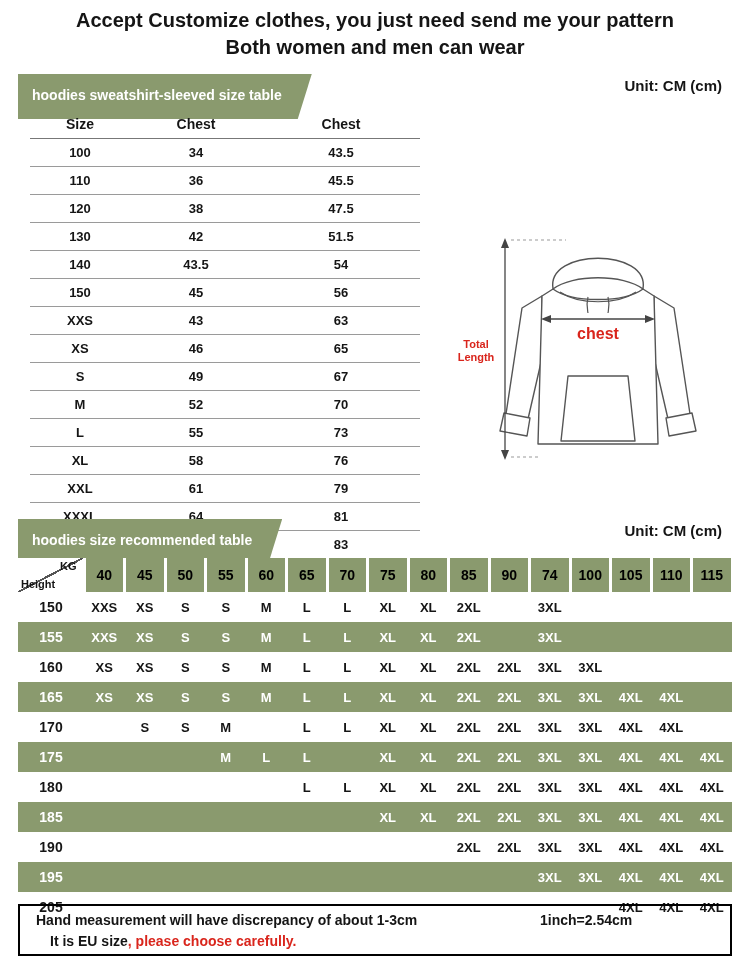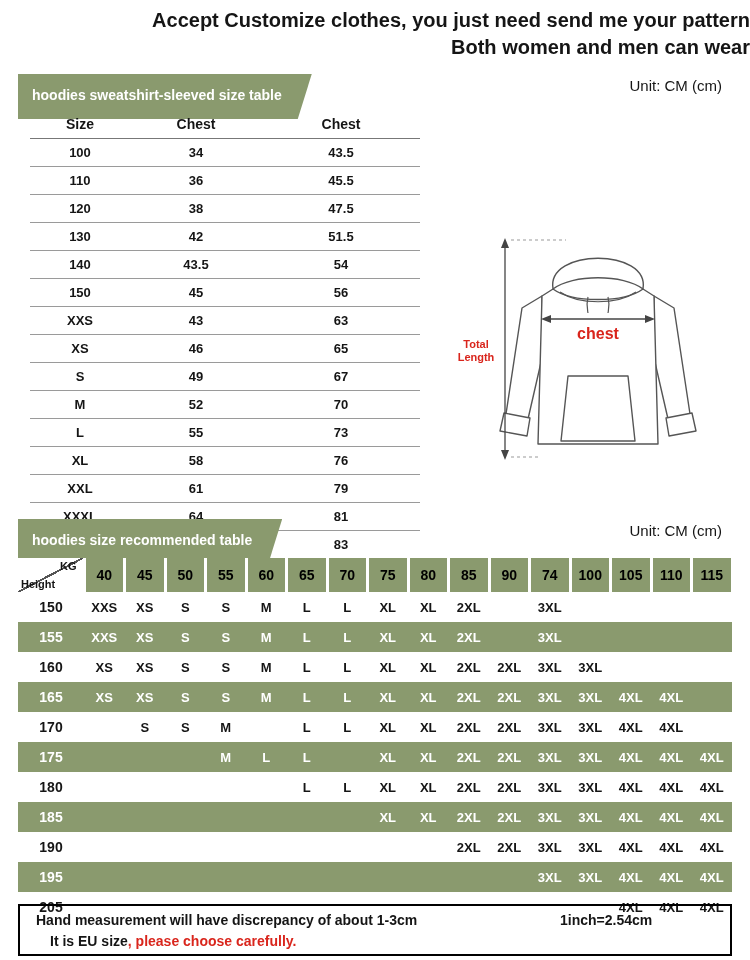--- a/index.html
+++ b/index.html
@@ -1,27 +1,27 @@
 <!DOCTYPE html>
 <html style="--olive: #8a9a6e; --red: #d9251c;"><head>
 <meta charset="utf-8">
 <style>
   html,body { margin:0; padding:0; background:#fff; }
   .page { position:relative; width:750px; height:960px; background:#fff; overflow:hidden;
           font-family:"Liberation Sans","DejaVu Sans",sans-serif; color:#151515; }
 
-  .title { position:absolute; top:7px; left:0; width:100%; text-align:right;
+  .title { position:absolute; top:7px; left:0; width:100%; text-align:center;
            font-size:20px; font-weight:bold; line-height:27px; }
 
   .band { position:absolute; height:36px; line-height:25px; background:var(--olive,#8a9a6e);
           color:#fff; font-size:14px; font-weight:bold; padding:9px 30px 0 14px;
           clip-path:polygon(0 0,100% 0,calc(100% - 14px) 100%,0 100%); }
   .band1 { left:18px; top:74px; }
   .band2 { left:18px; top:519px; }
-  .unit { position:absolute; right:28px; font-size:15px; font-weight:normal; }
+  .unit { position:absolute; right:28px; font-size:15px; font-weight:bold; }
   .unit1 { top:77px; } .unit2 { top:522px; }
 
   .size-table { position:absolute; left:30px; top:110px; width:390px; table-layout:fixed;
                 border-collapse:collapse; text-align:center; }
   .size-table th { font-size:14px; font-weight:bold; height:26px; border-bottom:1px solid #777; }
   .size-table td { font-size:13px; font-weight:bold; height:25px; border-bottom:1px solid #9a9a9a; }
 
   .diagram { position:absolute; left:438px; top:226px; width:300px; height:248px; }
   .diagram svg { position:absolute; left:0; top:0; }
   .ln { fill:#fff; stroke:#555; stroke-width:1.4; stroke-linejoin:round; }
@@ -42,21 +42,21 @@
       background:linear-gradient(to bottom right,#fff calc(50% - 1px),#555 calc(50% - 1px),#555 calc(50% + 1px),#fff calc(50% + 1px)); }
   .corner-kg { position:absolute; top:2px; right:6px; font-size:11px; font-weight:bold; }
   .corner-height { position:absolute; bottom:2px; left:3px; font-size:11px; font-weight:bold; }
   .reco-table td { height:28px; font-size:13px; font-weight:bold; background:#fff; }
   .reco-table td.height-cell { font-size:14px; }
   .reco-table tr.highlight td { background:var(--olive,#8a9a6e); color:#fff; }
 
   .footer { position:absolute; left:18px; top:904px; width:714px; height:52px;
             border:2px solid #000; box-sizing:border-box; }
   .footer-line1 { position:absolute; left:16px; top:6px; font-size:14px; font-weight:bold; }
-  .footer-inch  { position:absolute; left:520px; top:6px; font-size:14px; font-weight:bold;margin-left:20px; }
+  .footer-inch  { position:absolute; left:520px; top:6px; font-size:14px; font-weight:bold; }
   .footer-line2 { position:absolute; left:16px; top:27px; font-size:14px; font-weight:bold;padding-left:14px; }
   .footer-line2 .red { color:var(--red,#d9251c); }
 </style>
 </head>
 <body>
 
 <div class="page">
 
   <div class="title">
     <div>Accept Customize clothes,  you just need send me your pattern</div>

